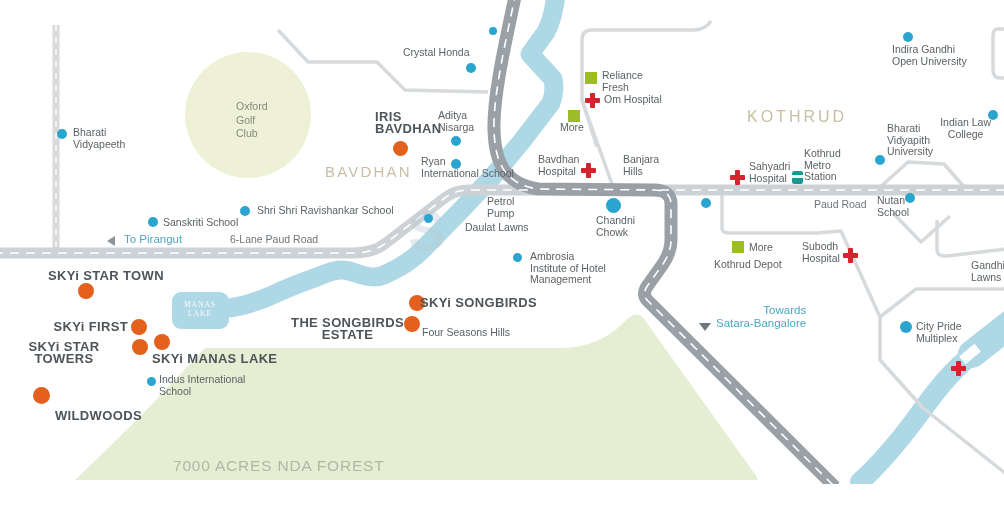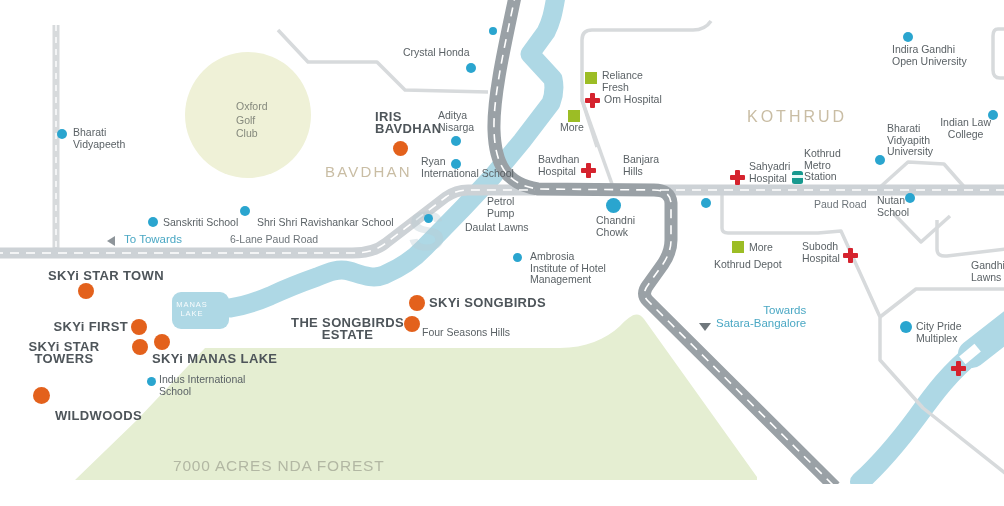--- a/index.html
+++ b/index.html
@@ -84,21 +84,21 @@
     <rect x="0" y="484" width="1004" height="22" fill="#ffffff"></rect>
   </svg>
 
   <div class="watermark" style="left:408px;top:198px;">S</div>
 <span class="marker dot dot-blue" style="width: 10px; height: 10px; left: 57px; top: 129px;"></span>
     <div class="lbl " style="left: 73px; top: 127px;">Bharati
 Vidyapeeth</div>
     <span class="marker dot dot-blue" style="width: 10px; height: 10px; left: 148px; top: 217px;"></span>
     <div class="lbl " style="left: 163px; top: 217px;">Sanskriti School</div>
     <span class="marker dot dot-blue" style="width: 10px; height: 10px; left: 240px; top: 206px;"></span>
-    <div class="lbl " style="left: 257px; top: 205px; margin-top: 12px;">Shri Shri Ravishankar School</div>
+    <div class="lbl " style="left: 257px; top: 205px;">Shri Shri Ravishankar School</div>
     <span class="marker dot dot-blue" style="width: 10px; height: 10px; left: 466px; top: 63px;"></span>
     <div class="lbl " style="left: 403px; top: 47px;">Crystal Honda</div>
     <span class="marker dot dot-blue" style="width: 8px; height: 8px; left: 489px; top: 27px;"></span>
     <span class="marker dot dot-orange" style="width: 15px; height: 15px; left: 392.5px; top: 140.5px;"></span>
     <div class="lbl caps" style="left: 375px; top: 111px;">IRIS
 BAVDHAN</div>
     <span class="marker dot dot-blue" style="width: 10px; height: 10px; left: 451px; top: 136px;"></span>
     <div class="lbl " style="left: 438px; top: 110px;">Aditya
 Nisarga</div>
     <span class="marker dot dot-blue" style="width: 10px; height: 10px; left: 451px; top: 159px;"></span>
@@ -134,21 +134,21 @@
     <span class="marker dot dot-orange" style="width: 16px; height: 16px; left: 132px; top: 339px;"></span>
     <div class="lbl caps ra" style="right: 876px; top: 341px;">SKYi STAR TOWERS</div>
     <span class="marker dot dot-orange" style="width: 16px; height: 16px; left: 154px; top: 334px;"></span>
     <div class="lbl caps" style="left: 152px; top: 353px;">SKYi MANAS LAKE</div>
     <span class="marker dot dot-blue" style="width: 9px; height: 9px; left: 146.5px; top: 376.5px;"></span>
     <div class="lbl " style="left: 159px; top: 374px;">Indus International
 School</div>
     <span class="marker dot dot-orange" style="width: 17px; height: 17px; left: 32.5px; top: 386.5px;"></span>
     <div class="lbl caps" style="left: 55px; top: 389px; margin-top: 21px;">WILDWOODS</div>
     <span class="marker dot dot-orange" style="width: 16px; height: 16px; left: 409px; top: 295px;"></span>
-    <div class="lbl caps" style="left: 429px; top: 297px;">SKYi SONGBIRDS</div>
+    <div class="lbl caps" style="left: 420px; top: 297px;">SKYi SONGBIRDS</div>
     <span class="marker dot dot-orange" style="width: 16px; height: 16px; left: 404px; top: 316px;"></span>
     <div class="lbl caps ra" style="right: 600px; top: 317px;">THE SONGBIRDS
 ESTATE</div>
     <div class="lbl " style="left: 422px; top: 327px;">Four Seasons Hills</div>
     <span class="marker dot dot-blue" style="width: 10px; height: 10px; left: 903px; top: 32px;"></span>
     <div class="lbl " style="left: 892px; top: 44px;">Indira Gandhi
 Open University</div>
     <span class="marker dot dot-blue" style="width: 10px; height: 10px; left: 988px; top: 110px;"></span>
     <div class="lbl ra" style="right: 13px; top: 117px;">Indian Law
 College</div>
@@ -173,27 +173,27 @@
     <span class="marker cross" style="width: 15px; height: 15px; left: 842.5px; top: 247.5px;"></span>
     <div class="lbl " style="left: 802px; top: 241px;">Subodh
 Hospital</div>
     <span class="marker dot dot-blue" style="width: 12px; height: 12px; left: 900px; top: 321px;"></span>
     <div class="lbl " style="left: 916px; top: 321px;">City Pride
 Multiplex</div>
     <span class="marker cross" style="width: 15px; height: 15px; left: 950.5px; top: 360.5px;"></span>
     <div class="lbl " style="left: 971px; top: 260px;">Gandhi
 Lawns</div>
     <span class="arrow-left" style="left: 107px; top: 236px;"></span>
-    <div class="lbl teal" style="left: 124px; top: 233px;">To Towards</div>
+    <div class="lbl teal" style="left: 124px; top: 233px;">To Pirangut</div>
     <span class="arrow-down" style="left: 699px; top: 323px;"></span>
     <div class="lbl teal" style="left: 716px; top: 304px; text-align: right;">Towards
 Satara-Bangalore</div>
     <div class="lbl roadlbl" style="left: 230px; top: 234px;">6-Lane Paud Road</div>
     <div class="lbl roadlbl" style="left: 814px; top: 199px;">Paud Road</div>
     <div class="lbl tan15" style="left: 325px; top: 166px;">BAVDHAN</div>
     <div class="lbl tan16" style="left: 747px; top: 111px;">KOTHRUD</div>
     <div class="lbl golf" style="left: 236px; top: 100px;">Oxford
 Golf
 Club</div>
     <div class="lbl forestlbl" style="left: 173px; top: 460px;">7000 ACRES NDA FOREST</div>
-    <div class="lbl lakelbl ca" style="left: 192px; top: 300px;">MANAS
+    <div class="lbl lakelbl ca" style="left: 200px; top: 300px; font-family: Liberation Serif, serif;">MANAS
 LAKE</div>
   </div>
 
 </body></html>

